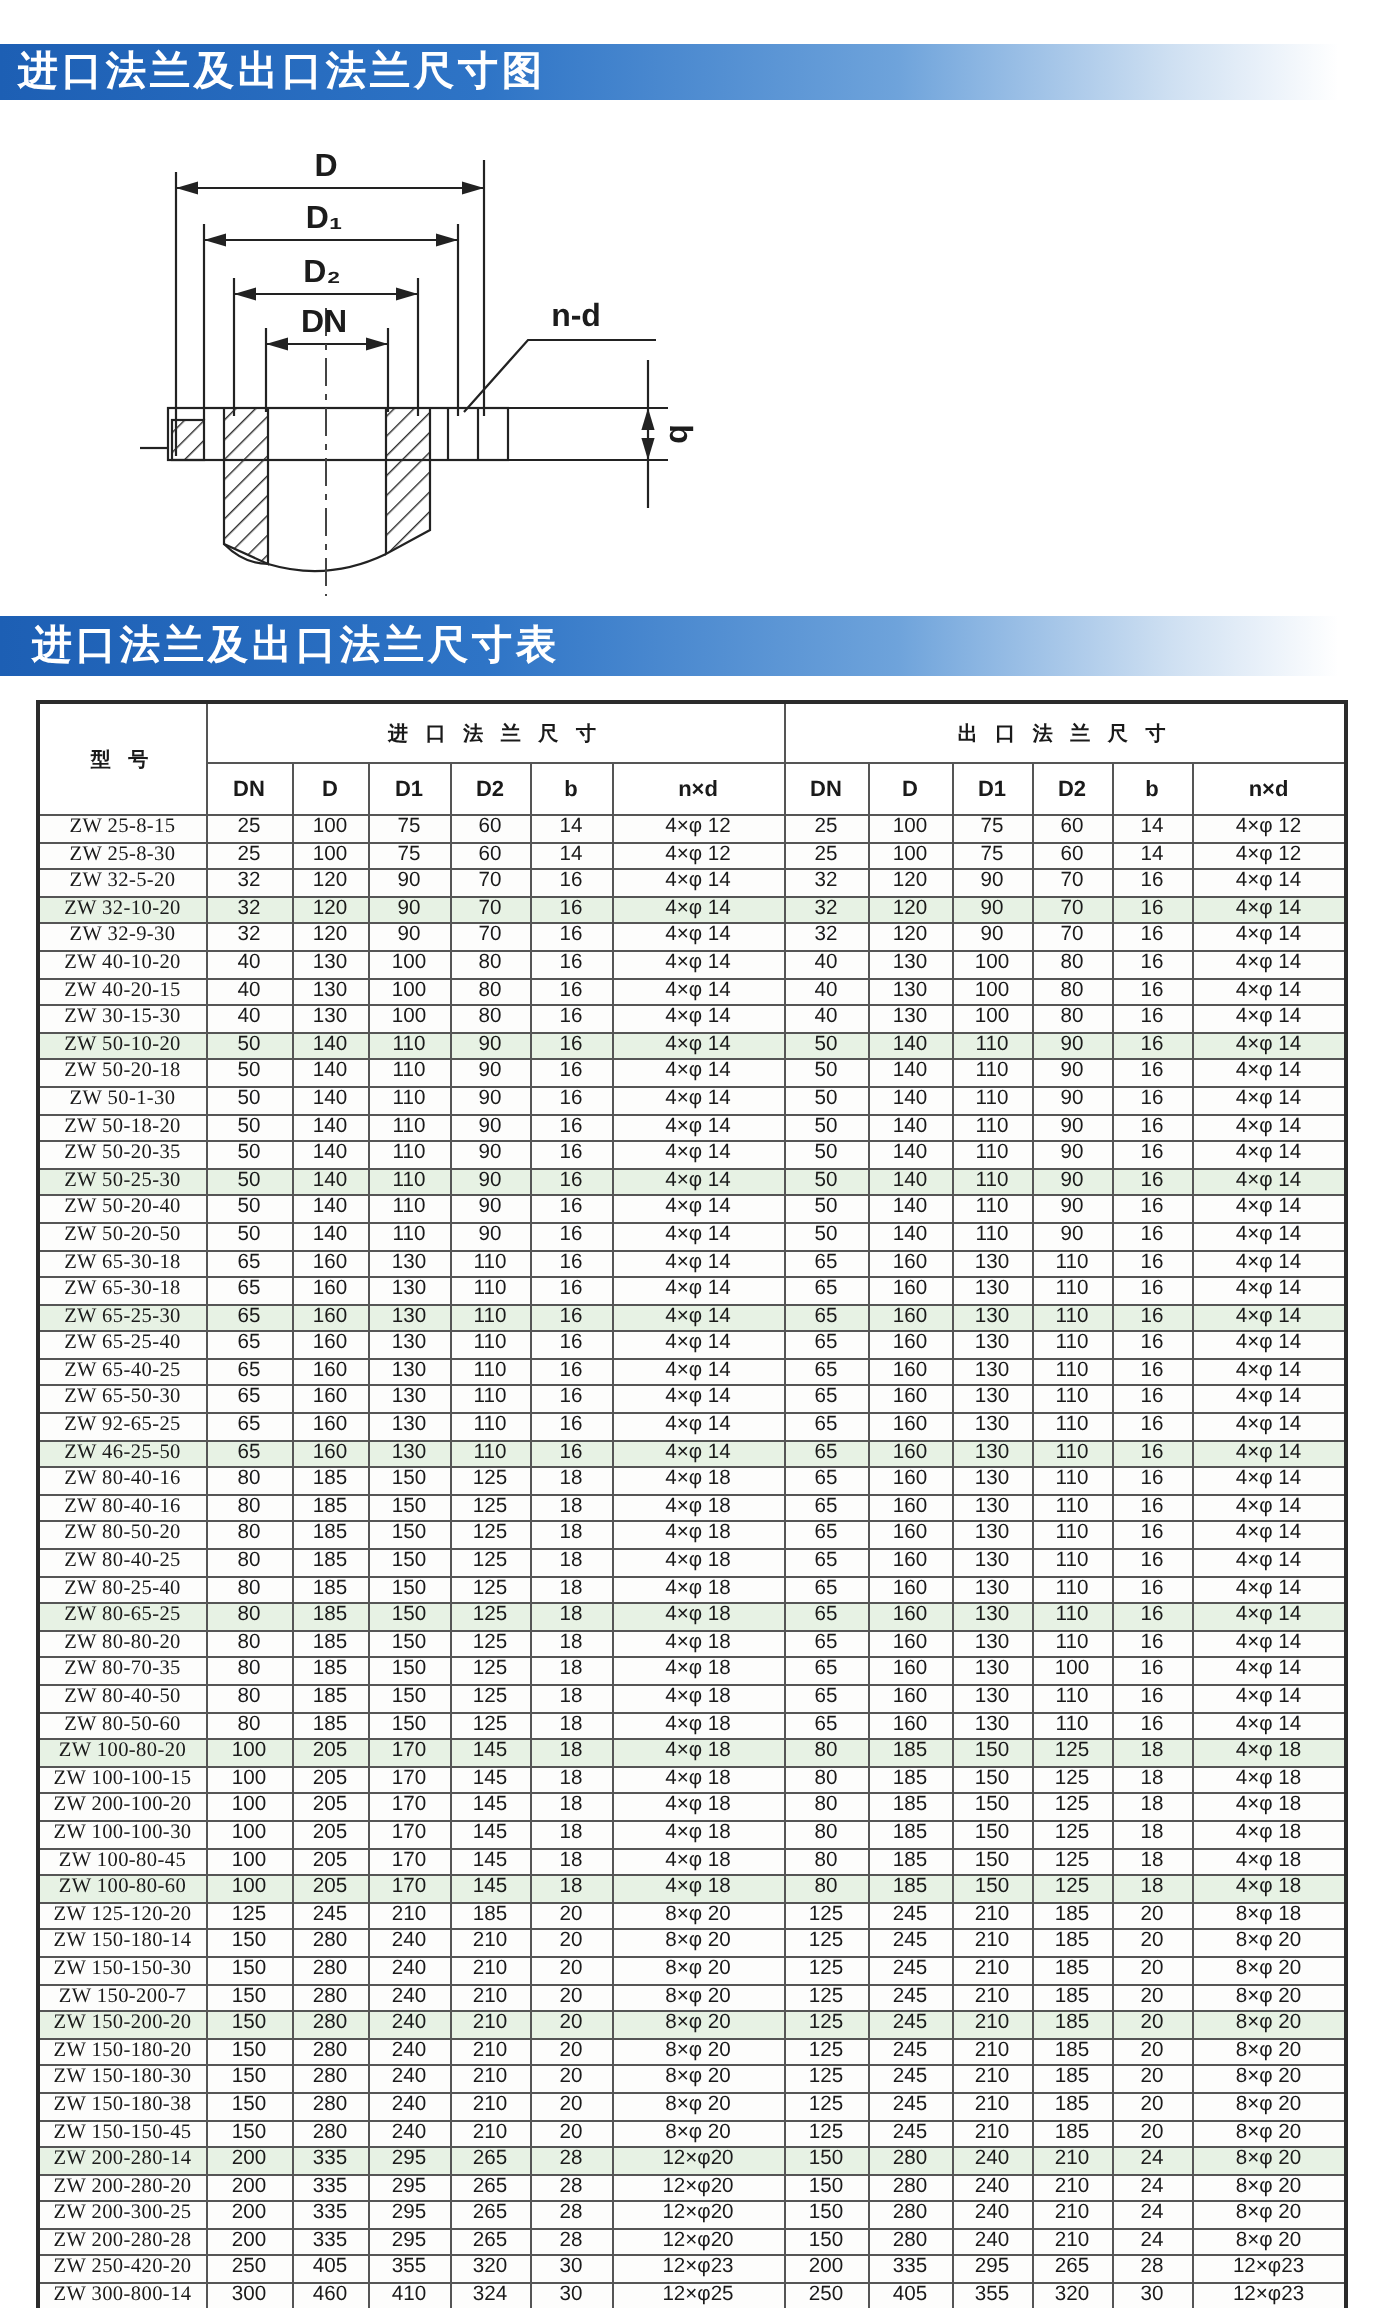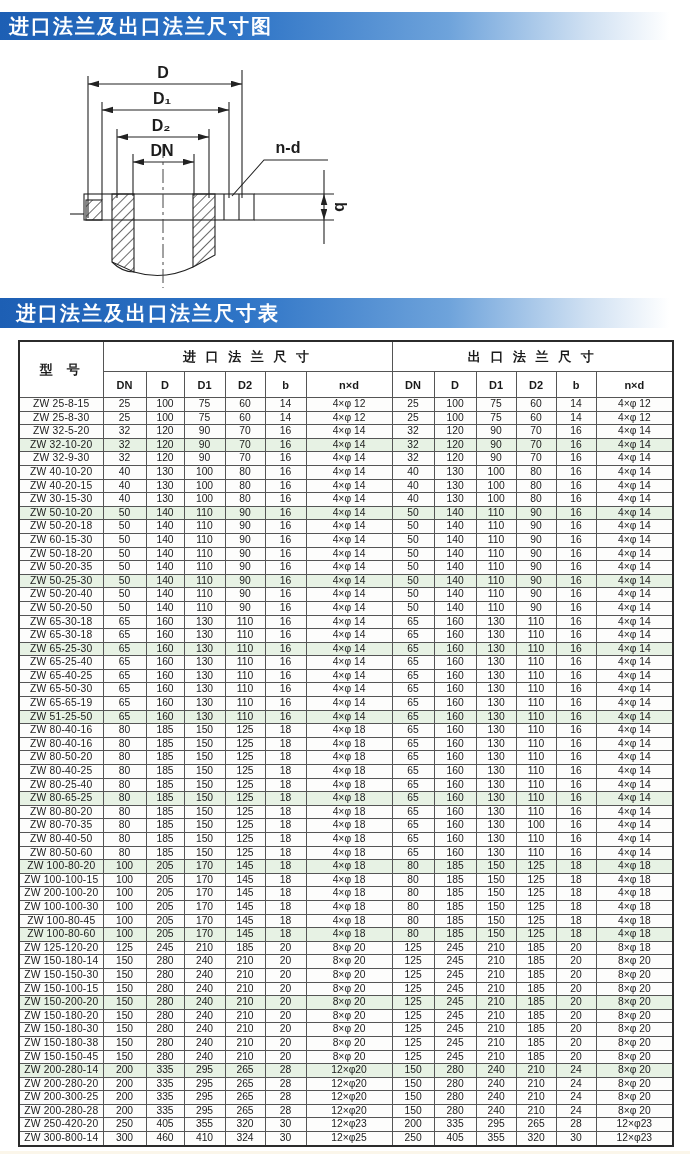--- a/index.html
+++ b/index.html
@@ -7,40 +7,40 @@
     width:690px;height:1154px;background:#ffffff;
     font-family:"Liberation Sans","DejaVu Sans",sans-serif;
     color:#222;overflow:hidden;position:relative;
   }
   .banner{
     height:28px;line-height:28px;
     background:linear-gradient(to right,#1d5fb4 0%,#2e74c6 35%,#6ea3db 65%,#cfe0f2 85%,#ffffff 97%);
     color:#ffffff;font-size:20px;font-weight:bold;
     padding-left:9px;letter-spacing:2px;
   }
-  .banner.first{margin-top:12px;}
+  .banner.first{margin-top:22px;}
   .banner.second{height:30px;line-height:30px;margin-top:6px;padding-left:16px;}
   .diagram-wrap{height:252px;padding-top:8px;padding-left:36px;box-sizing:border-box;}
   svg text{font-family:"Liberation Sans","DejaVu Sans",sans-serif;}
   .table-wrap{margin:12px 18px 0 18px;}
   table{
     width:654px;table-layout:fixed;border-collapse:collapse;
     font-size:10.5px;color:#1a1a1a;
   }
   th,td{
     border:1px solid #555;text-align:center;vertical-align:middle;
     padding:0;overflow:hidden;white-space:nowrap;
   }
   table{border:2px solid #2b2b2b;}
-  tr.group-row th{height:29px;font-size:13px;font-weight:bold;letter-spacing:3px;margin-top:18px;}
+  tr.group-row th{height:29px;font-size:10px;font-weight:bold;letter-spacing:3px;margin-top:18px;}
   tr.sub-row th{height:25px;font-size:11px;font-weight:bold;}
-  th.model-h{font-size:13.5px;font-weight:bold;letter-spacing:6px;font-family:Liberation Mono, monospace;}
+  th.model-h{font-size:13.5px;font-weight:bold;letter-spacing:6px;}
   tbody td{height:12.6px;line-height:12.6px;font-size:10.3px;background:#fdfdfc;}
   tbody tr.hl td{background:#e7f2e4;}
-  td.model{letter-spacing:0.2px;}
+  td.model{letter-spacing:0.2px;font-family:Liberation Serif, serif;}
   .bottom-strip{height:9px;background:#fbf6ea;margin-top:4px;}
 </style>
 </head>
 <body>
 
 <div class="banner first">进口法兰及出口法兰尺寸图</div>
 
 <div class="diagram-wrap">
   <svg width="350" height="244" viewBox="0 0 350 244">
     <defs>
@@ -288,21 +288,21 @@
           <td>16</td>
           <td>4×φ 14</td>
           <td>50</td>
           <td>140</td>
           <td>110</td>
           <td>90</td>
           <td>16</td>
           <td>4×φ 14</td>
         </tr>
         <tr>
-          <td class="model">ZW 60-15-30</td>
+          <td class="model">ZW 50-1-30</td>
           <td>50</td>
           <td>140</td>
           <td>110</td>
           <td>90</td>
           <td>16</td>
           <td>4×φ 14</td>
           <td>50</td>
           <td>140</td>
           <td>110</td>
           <td>90</td>
@@ -468,36 +468,36 @@
           <td>16</td>
           <td>4×φ 14</td>
           <td>65</td>
           <td>160</td>
           <td>130</td>
           <td>110</td>
           <td>16</td>
           <td>4×φ 14</td>
         </tr>
         <tr>
-          <td class="model">ZW 65-65-19</td>
+          <td class="model">ZW 92-65-25</td>
           <td>65</td>
           <td>160</td>
           <td>130</td>
           <td>110</td>
           <td>16</td>
           <td>4×φ 14</td>
           <td>65</td>
           <td>160</td>
           <td>130</td>
           <td>110</td>
           <td>16</td>
           <td>4×φ 14</td>
         </tr>
         <tr class="hl">
-          <td class="model">ZW 51-25-50</td>
+          <td class="model">ZW 46-25-50</td>
           <td>65</td>
           <td>160</td>
           <td>130</td>
           <td>110</td>
           <td>16</td>
           <td>4×φ 14</td>
           <td>65</td>
           <td>160</td>
           <td>130</td>
           <td>110</td>
@@ -783,21 +783,21 @@
           <td>20</td>
           <td>8×φ 20</td>
           <td>125</td>
           <td>245</td>
           <td>210</td>
           <td>185</td>
           <td>20</td>
           <td>8×φ 20</td>
         </tr>
         <tr>
-          <td class="model">ZW 150-100-15</td>
+          <td class="model">ZW 150-200-7</td>
           <td>150</td>
           <td>280</td>
           <td>240</td>
           <td>210</td>
           <td>20</td>
           <td>8×φ 20</td>
           <td>125</td>
           <td>245</td>
           <td>210</td>
           <td>185</td>

